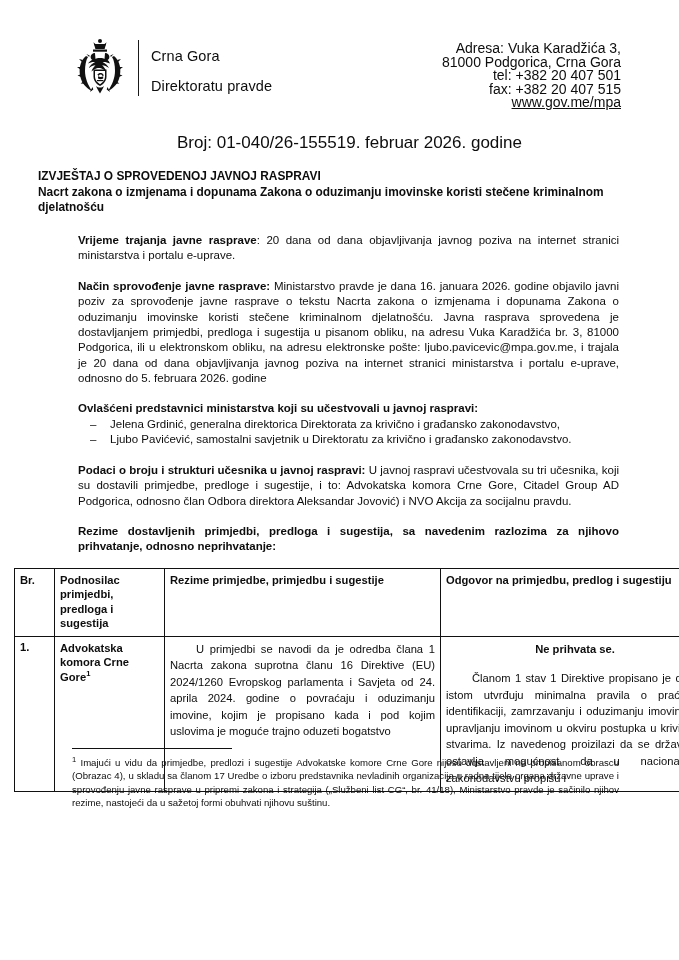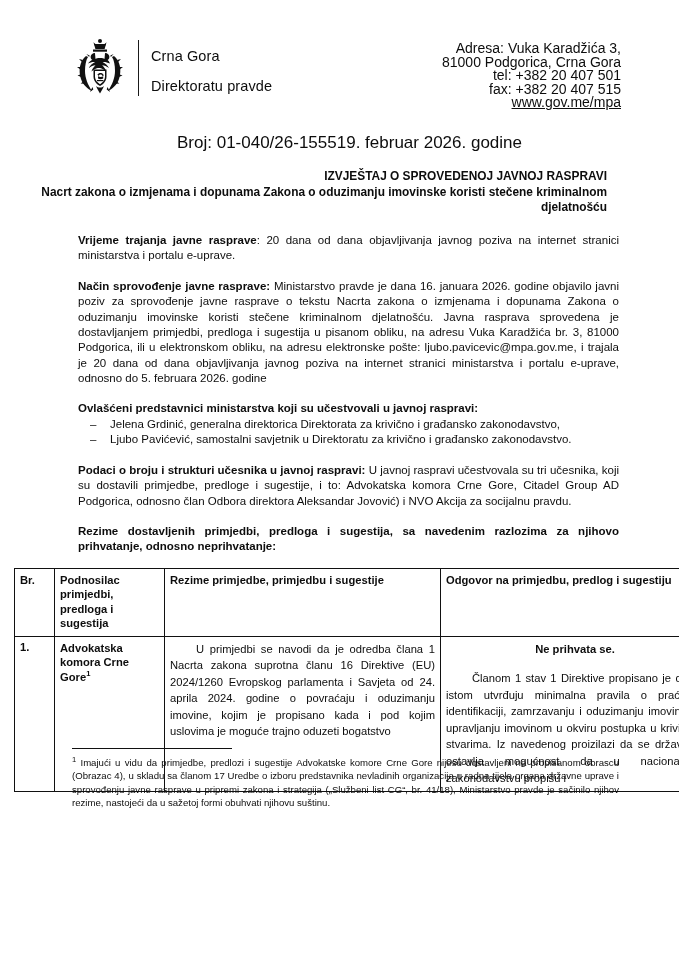--- a/index.html
+++ b/index.html
@@ -79,21 +79,21 @@
     display: flex;
     justify-content: center;
     align-items: baseline;
     padding: 23px 58px 0 78px;
     font-size: 17px;
   }
 
   
   .titleblock {
     padding: 16px 72px 0 38px;
-    text-align: right;
+    text-align: left;
   }
   .doc-title {
     font-size: 11.9px;
     font-weight: bold;
     line-height: 15px;
   }
   .doc-subtitle {
     font-size: 11.9px;
     font-weight: bold;
     line-height: 15.5px;

